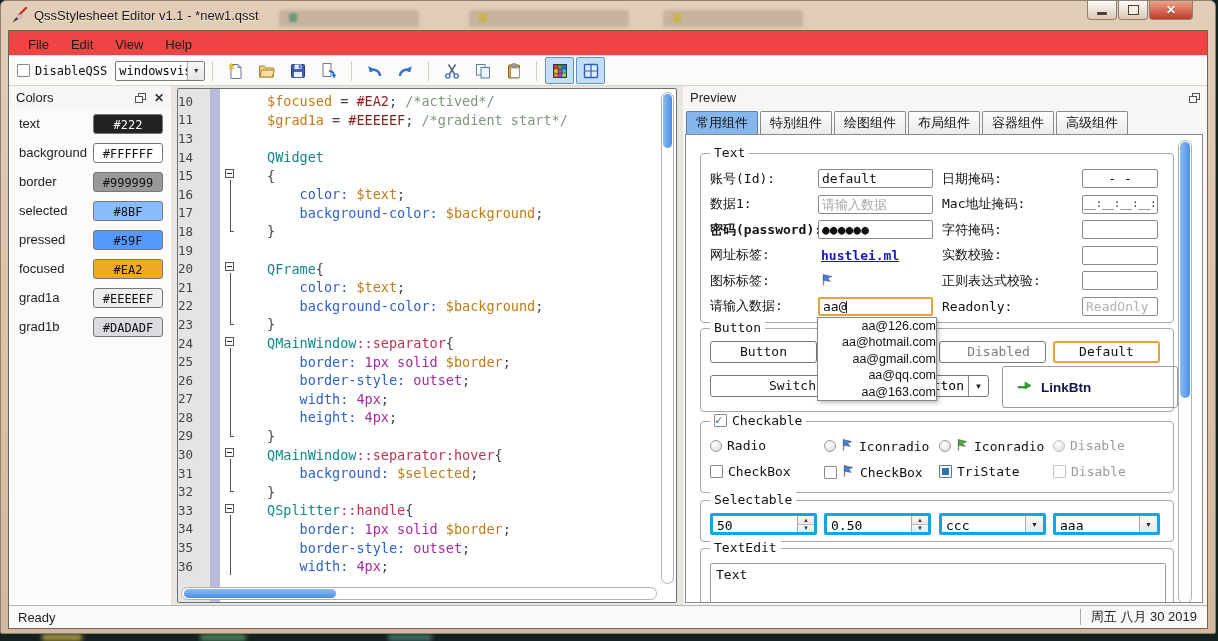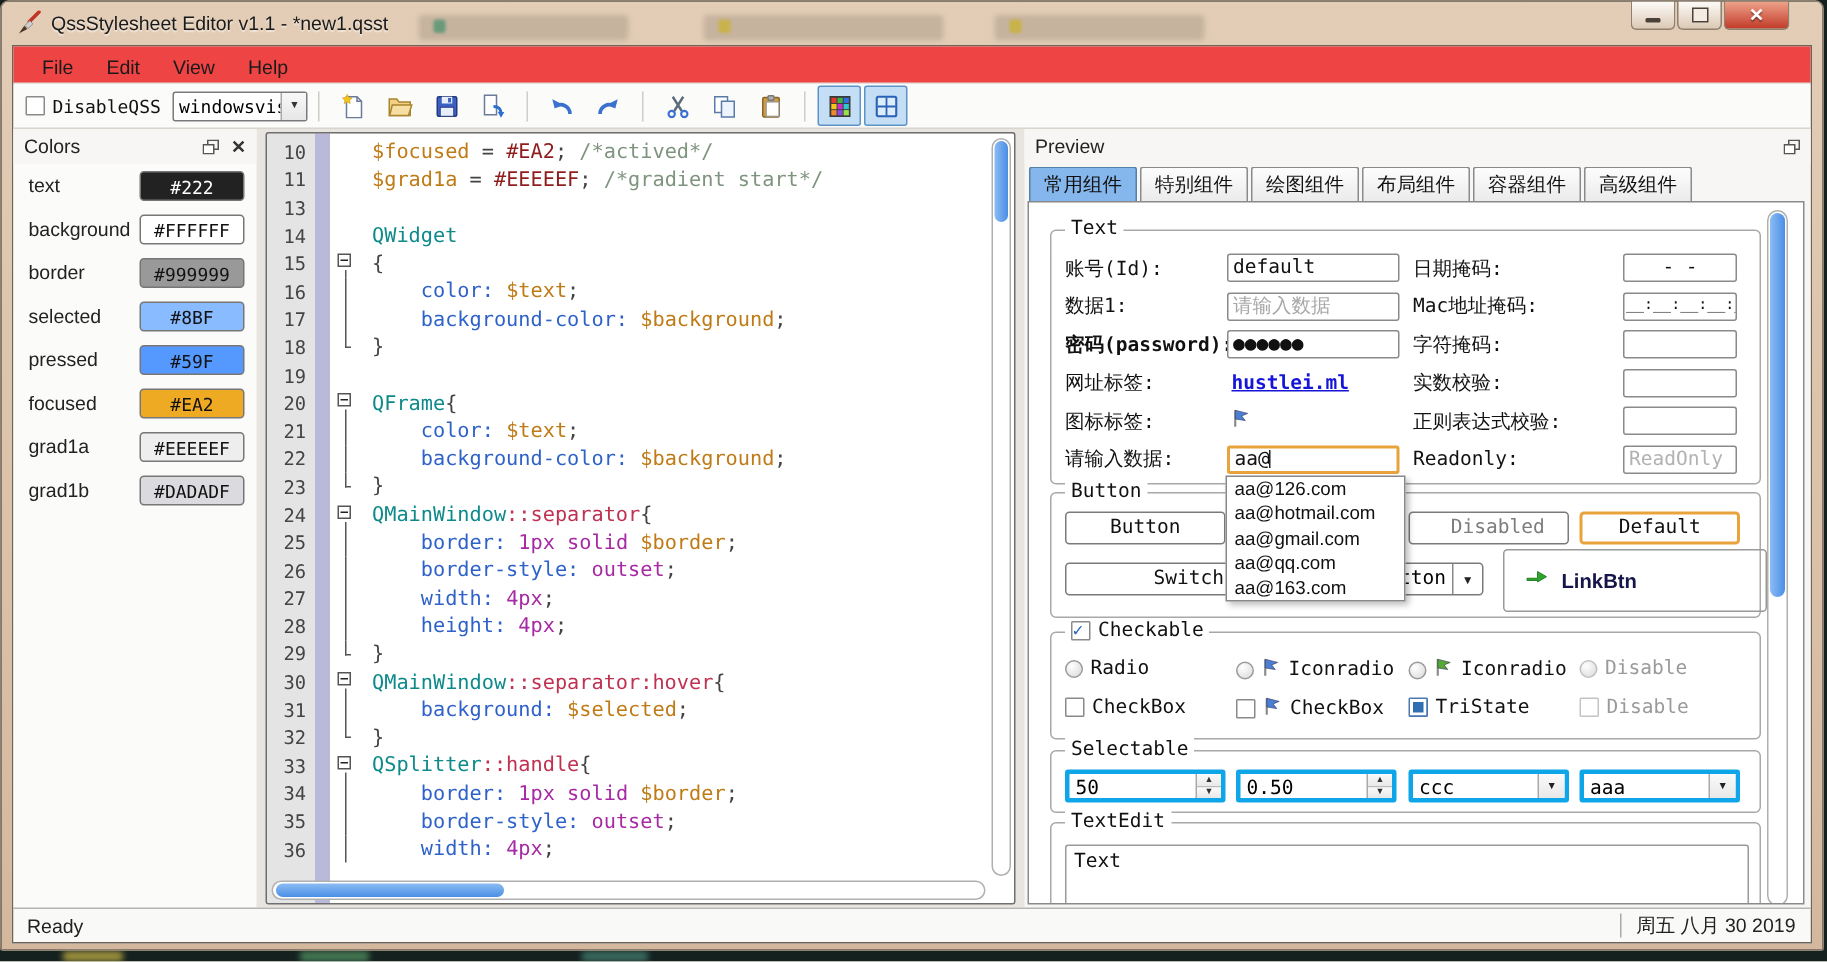--- a/index.html
+++ b/index.html
@@ -49,30 +49,30 @@
   .color-row{height:29px;display:flex;align-items:center;padding:0 8px 0 10px;}
   .color-name{flex:1;font-size:13px;color:#222;}
   .swatch{width:70px;height:20px;line-height:20px;text-align:center;font-family:"DejaVu Sans Mono",monospace;font-size:12px;
     border:1px solid #777;border-radius:3px;box-sizing:border-box;}
 
   
   .editor{flex:1;position:relative;background:linear-gradient(90deg,#e4e4e4 0,#e4e4e4 32px,#b9b9d9 32px,#b9b9d9 42px,#fff 42px);
     border:1px solid #6f6f6f;border-radius:2px;margin:2px 0;overflow:hidden;min-width:0;}
   .code-area{padding-top:3px;}
   .cline{display:flex;height:18.6px;align-items:center;}
-  .ln{flex:0 0 26px;text-align:right;padding-right:22px;font-family:"DejaVu Sans Mono",monospace;font-size:12.5px;color:#444;}
+  .ln{flex:0 0 26px;text-align:left;padding-right:22px;font-family:"DejaVu Sans Mono",monospace;font-size:12.5px;color:#444;}
   .fold{flex:0 0 10px;position:relative;height:100%;}
   .fline{position:absolute;left:4px;width:1px;background:#555;}
   .fline.full{top:0;bottom:0;}
   .fline.below{top:14px;bottom:0;}
   .fline.top{top:0;height:10px;}
   .ftick{position:absolute;left:4px;top:9px;width:4px;height:1px;background:#555;}
   .fbox{position:absolute;left:-1px;top:3px;width:9px;height:9px;border:1px solid #555;background:#fdfdfd;box-sizing:border-box;}
   .fbox::after{content:"";position:absolute;left:1px;right:1px;top:3px;height:1px;background:#222;}
-  .ctext{padding-left:12px;font-family:"DejaVu Sans Mono",monospace;font-size:13.5px;white-space:pre;}
+  .ctext{padding-left:12px;font-family:"DejaVu Sans Mono",monospace;font-size:13.5px;white-space:pre;margin-left:19px;}
   .sg-var{color:#bf7b16}.sg-hex{color:#8f1d1d}.sg-cm{color:#7f947f}.sg-sel{color:#0e8a8a}
   .sg-psd{color:#c03152}.sg-prop{color:#2e62c9}.sg-val{color:#a62aa4}.sg-pl{color:#444}
   .vtrack{position:absolute;right:2px;top:3px;bottom:18px;width:13px;border:1px solid #b0b0b0;border-radius:7px;background:#fff;box-sizing:border-box;}
   .vthumb{position:absolute;left:1px;right:1px;top:1px;height:54px;border-radius:6px;background:linear-gradient(90deg,#8cbcf2,#4a8ee6);}
   .htrack{position:absolute;left:3px;right:19px;bottom:2px;height:13px;border:1px solid #b0b0b0;border-radius:7px;background:#fff;box-sizing:border-box;}
   .hthumb{position:absolute;top:1px;bottom:1px;left:2px;width:152px;border-radius:6px;background:linear-gradient(#8cbcf2,#4a8ee6);}
 
   
   .preview-dock{flex:0 0 524px;}
   .tabbar{height:25px;display:flex;align-items:flex-end;padding-left:3px;gap:2px;}
@@ -94,21 +94,21 @@
     font-family:"DejaVu Sans Mono",monospace;font-size:13px;color:#111;padding:0 3px;box-sizing:border-box;overflow:hidden;white-space:nowrap;}
   .pfield.w2{width:76px;}
   .pfield.center{text-align:center;}
   .pfield.placeholder{color:#a8a8a8;}
   .pfield.readonly{color:#b2b2b2;}
   .pfield.focused{border:2px solid #e8a33d;line-height:15px;}
   .caret{display:inline-block;width:1px;height:12px;background:#222;vertical-align:-2px;}
   .plink{font-family:"DejaVu Sans Mono",monospace;font-size:13px;font-weight:bold;color:#1515d8;text-decoration:underline;padding-left:3px;}
 
   .autocomplete{position:absolute;left:131px;top:182px;width:118px;background:#fff;border:1px solid #888;
-    box-shadow:2px 2px 4px rgba(0,0,0,.25);z-index:10;}
+    box-shadow:2px 2px 4px rgba(0,0,0,.25);z-index:10;text-align:right;}
   .ac-item{height:16.4px;line-height:16.4px;padding-left:5px;font-size:12.5px;color:#111;white-space:nowrap;}
 
   .grp-btn{left:14px;top:193px;width:474px;height:84px;}
   .pbtn{position:absolute;height:22px;line-height:20px;border:1px solid #7a7a7a;border-radius:3px;background:#fff;
     text-align:center;font-family:"DejaVu Sans Mono",monospace;font-size:13px;color:#111;box-sizing:border-box;}
   .pbtn.disabled{color:#7d7d7d;padding-left:12px;}
   .pbtn.default{border:2px solid #e8a33d;line-height:18px;}
   .pbtn.switch{text-align:right;padding-right:30px;}
   .mbtn{position:absolute;height:22px;border:1px solid #7a7a7a;border-radius:3px;background:#fff;box-sizing:border-box;display:flex;}
   .mbtn-label{flex:1;text-align:right;line-height:20px;font-family:"DejaVu Sans Mono",monospace;font-size:13px;padding-right:4px;}

